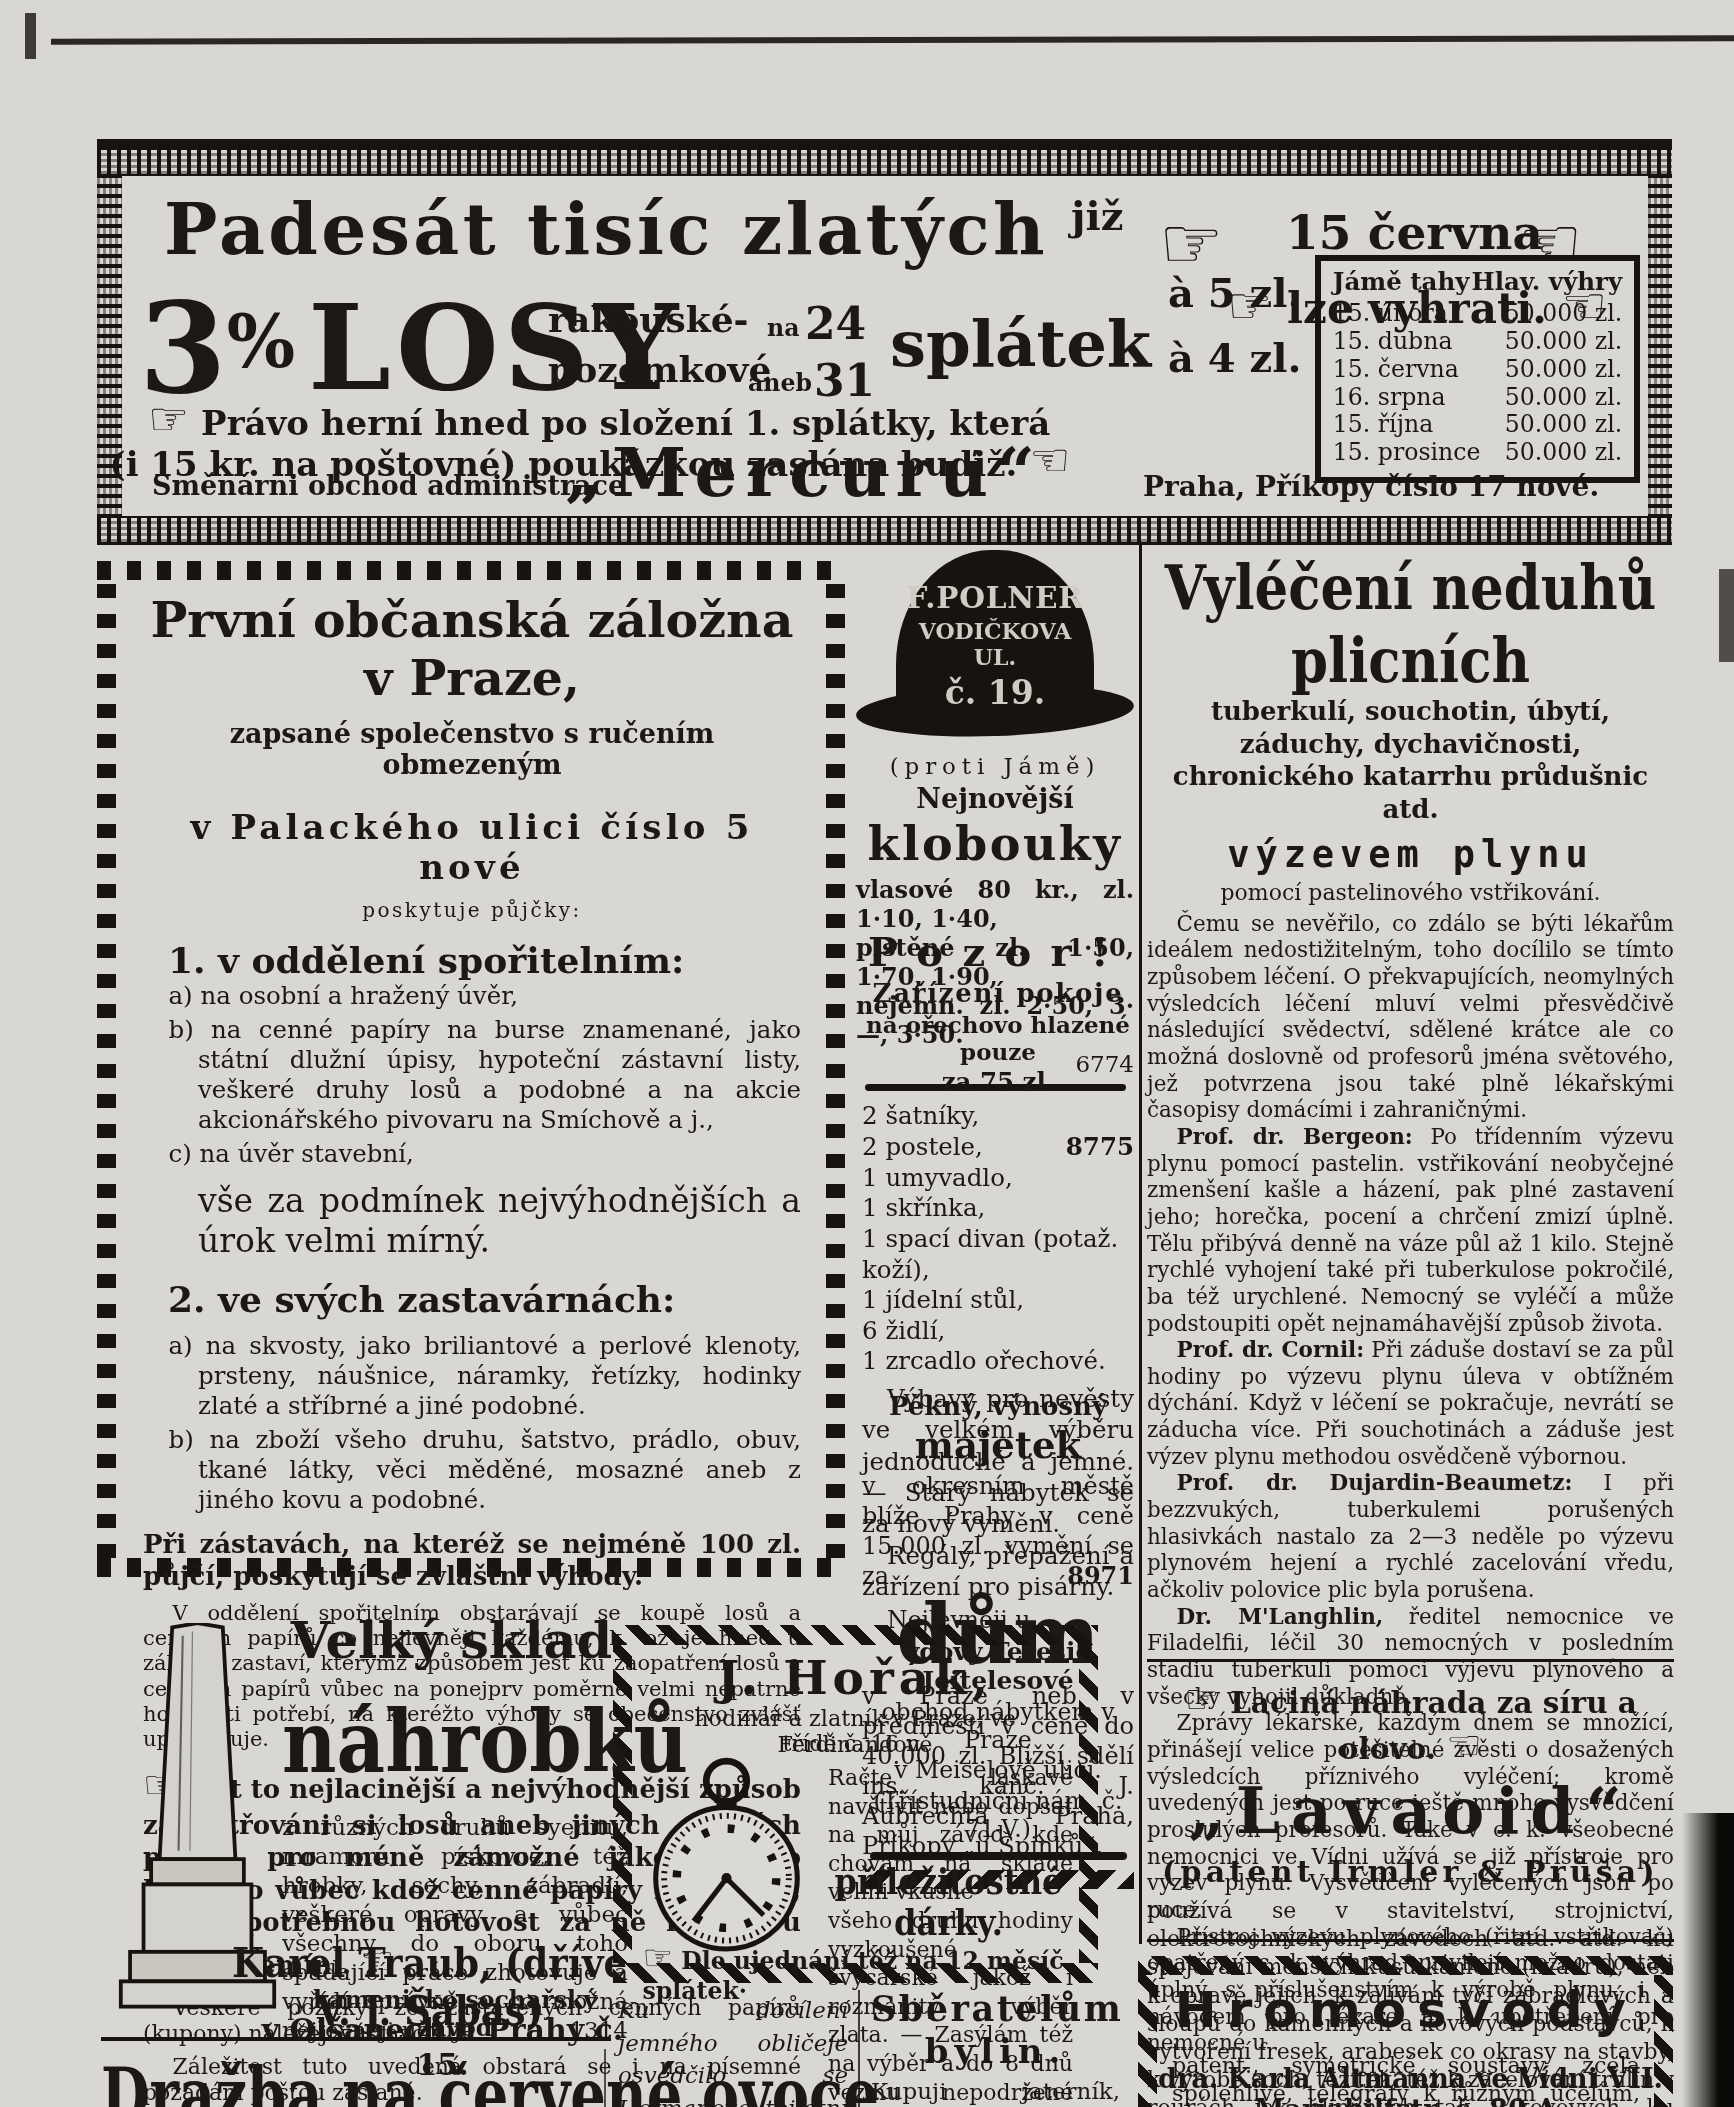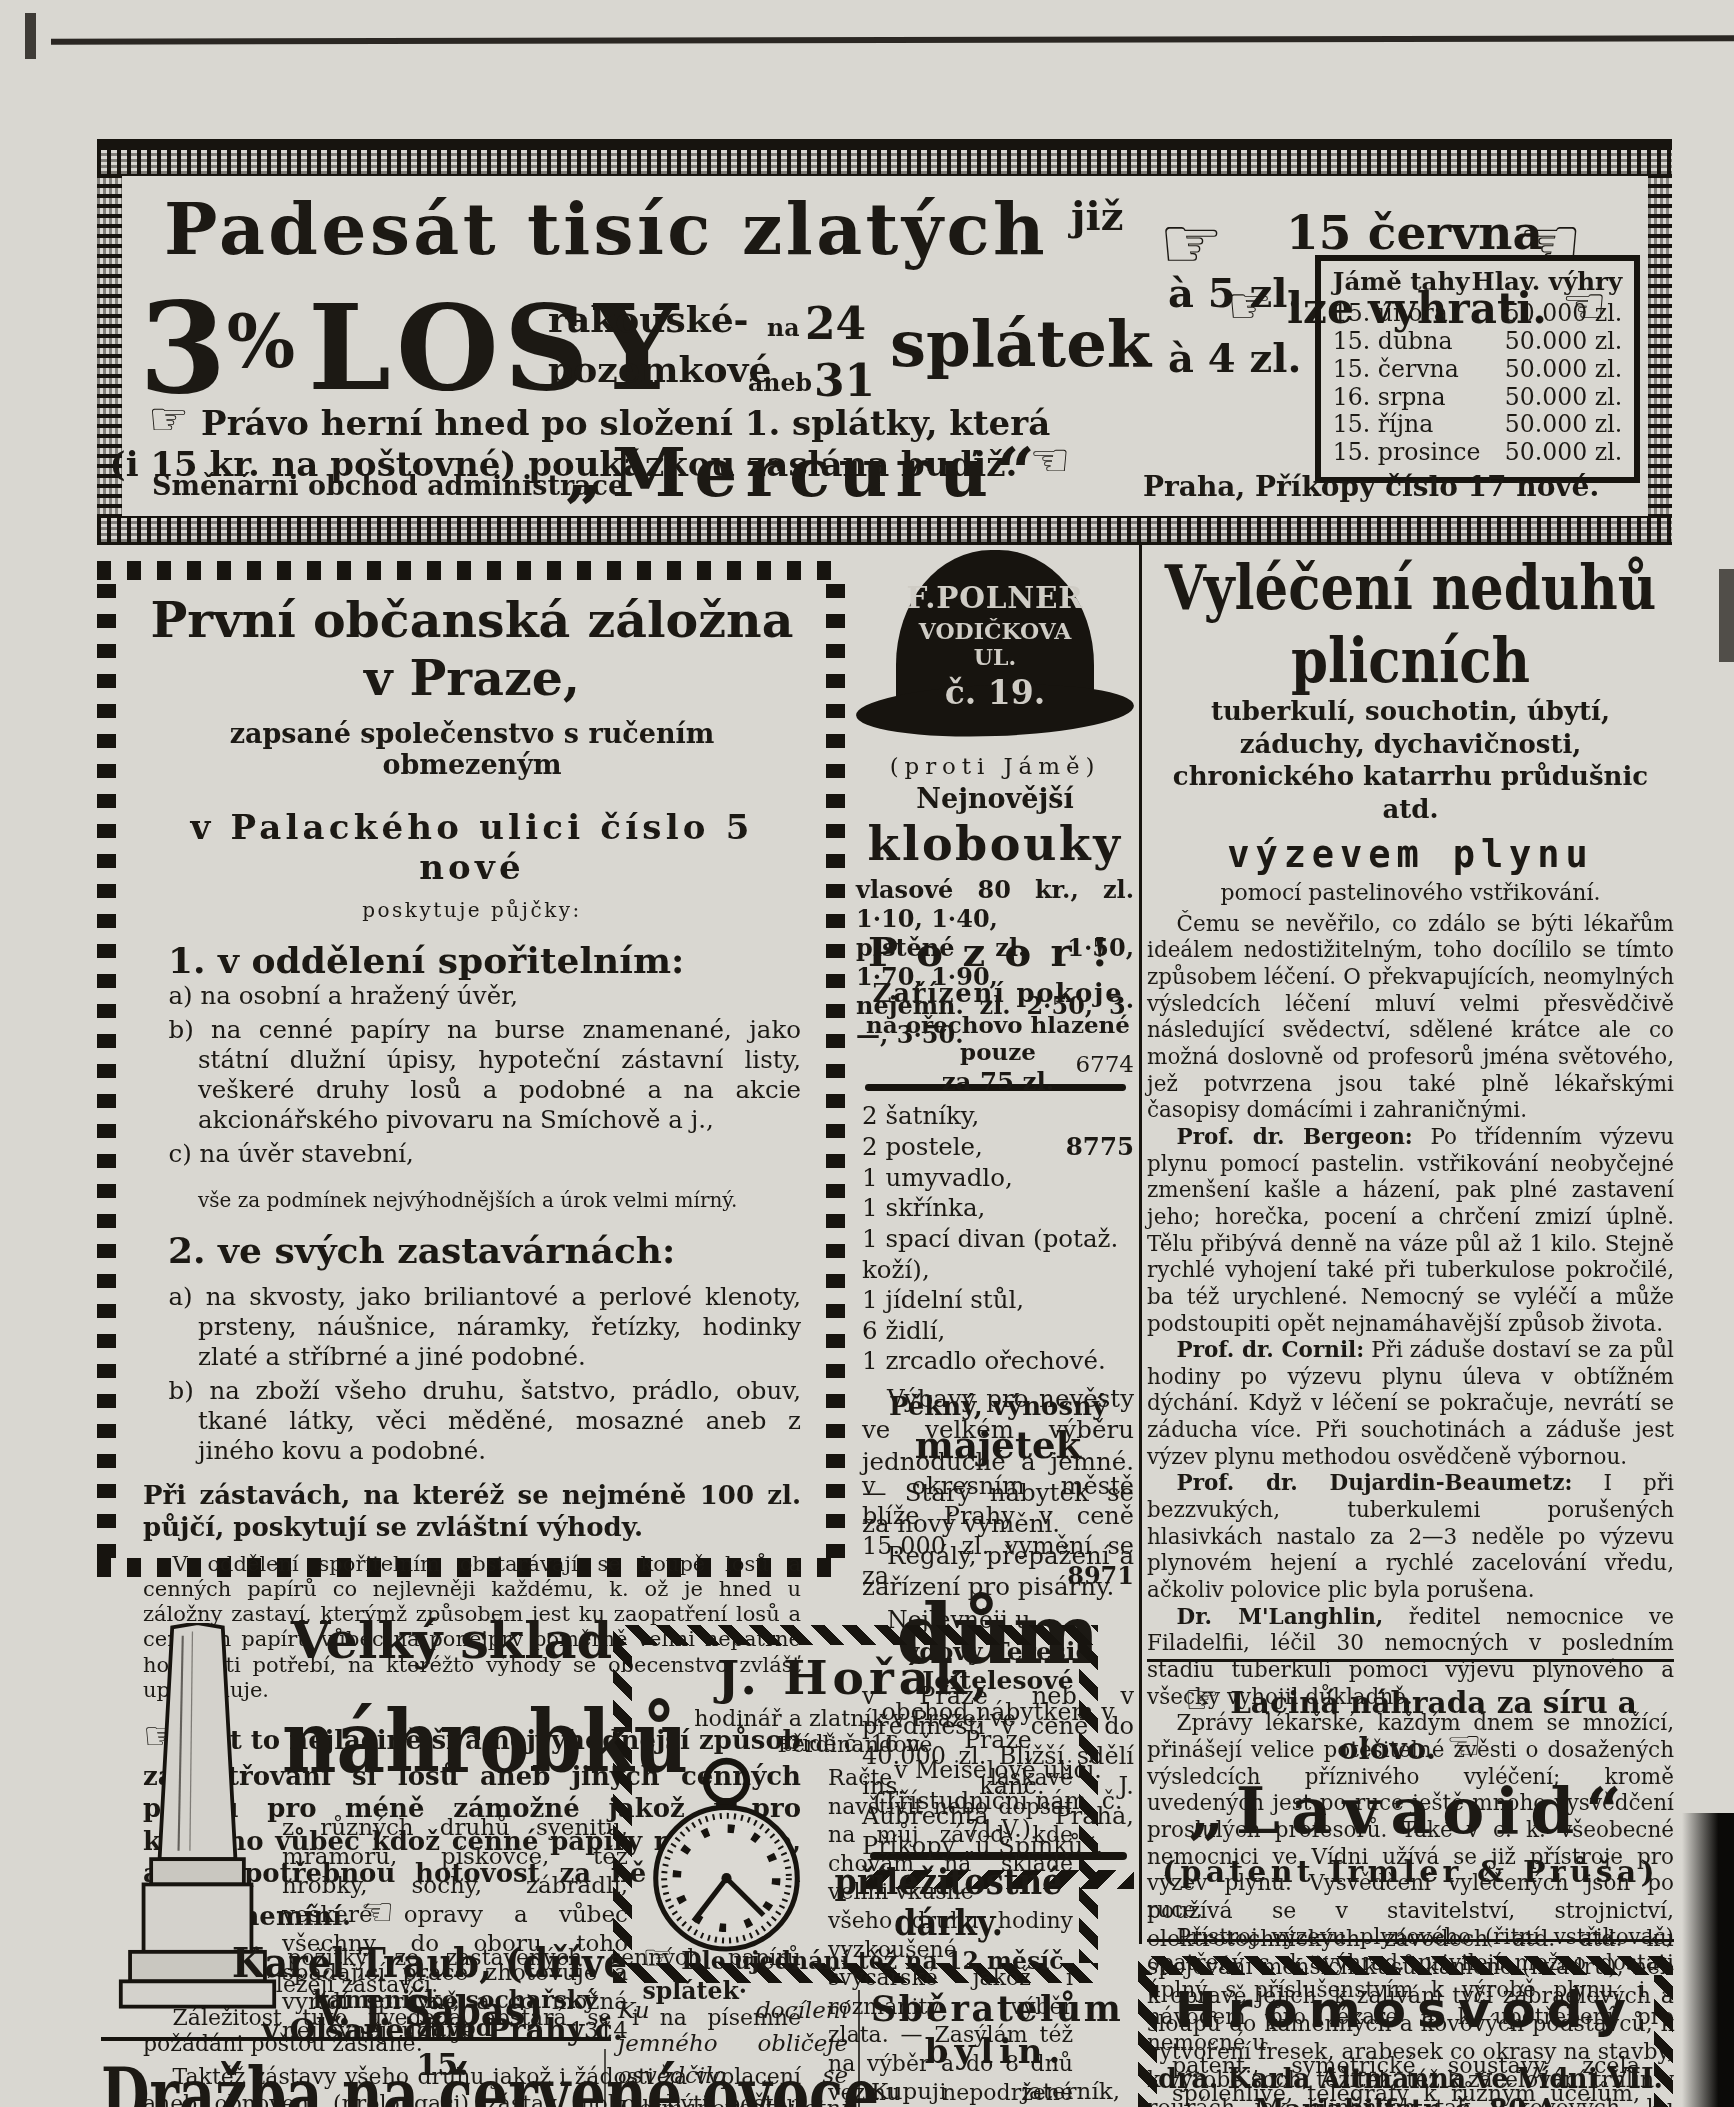--- a/index.html
+++ b/index.html
@@ -121,21 +121,21 @@
     <div class="x cross-v" style="right:0;top:19.4px;bottom:19.4px;width:19.4px;"></div>
     <div class="x" style="left:46px;top:29.5px;width:658px;">
       <div class="b c" style="font-size:49px;">První občanská záložna v Praze,</div>
       <div class="b c" style="font-size:27px;margin-top:11px;">zapsané společenstvo s ručením obmezeným</div>
       <div class="b c" style="font-size:34px;margin-top:27px;letter-spacing:4.2px;">v Palackého ulici číslo 5 nové</div>
       <div class="c" style="font-size:20px;margin-top:11.8px;letter-spacing:2.5px;">poskytuje půjčky:</div>
       <div class="b" style="font-size:36px;margin-top:17px;margin-left:25px;">1. v oddělení spořitelním:</div>
       <p class="j" style="font-size:24.5px;margin-left:55px;text-indent:-29.5px;line-height:1.22;">a) na osobní a hražený úvěr,</p>
       <p class="j" style="font-size:24.5px;margin-top:4.2px;margin-left:55px;text-indent:-29.5px;line-height:1.22;">b) na cenné papíry na burse znamenané, jako státní dlužní úpisy, hypoteční zástavní listy, veškeré druhy losů a podobné a na akcie akcionářského pivovaru na Smíchově a j.,</p>
       <p class="j" style="font-size:24.5px;margin-top:4.2px;margin-left:55px;text-indent:-29.5px;line-height:1.22;">c) na úvěr stavební,</p>
-      <p class="j" style="font-size:20px;margin-top:19px;margin-left:55px;line-height:1.22;">vše za podmínek nejvýhodnějších a úrok velmi mírný.</p>
+      <p class="j" style="font-size:33px;margin-top:12px;margin-left:55px;line-height:1.22;">vše za podmínek nejvýhodnějších a úrok velmi mírný.</p>
       <div class="b" style="font-size:36px;margin-top:17px;margin-left:25px;">2. ve svých zastavárnách:</div>
       <p class="j" style="font-size:24.5px;margin-top:11px;margin-left:55px;text-indent:-29.5px;line-height:1.22;">a) na skvosty, jako briliantové a perlové klenoty, prsteny, náušnice, náramky, řetízky, hodinky zlaté a stříbrné a jiné podobné.</p>
       <p class="j" style="font-size:24.5px;margin-top:4.2px;margin-left:55px;text-indent:-29.5px;line-height:1.22;">b) na zboží všeho druhu, šatstvo, prádlo, obuv, tkané látky, věci měděné, mosazné aneb z jiného kovu a podobné.</p>
       <p class="j b" style="font-size:26px;margin-top:14.3px;line-height:1.22;">Při zástavách, na kteréž se nejméně 100 zl. půjčí, poskytují se zvláštní výhody.</p>
       <p class="j" style="font-size:21px;margin-top:8.4px;line-height:1.2;text-indent:29.5px;">V oddělení spořitelním obstarávají se koupě losů a cenných papírů co nejlevněji každému, k. ož je hned u záložny zastaví, kterýmž způsobem jest ku zaopatření losů a cenných papírů vůbec na ponejprv poměrně velmi nepatrné hotovosti potřebí, na kteréžto výhody se obecenstvo zvlášť upozorňuje.</p>
       <p class="j b" style="font-size:26px;margin-top:10px;line-height:1.24;">
         <span class="hand" style="font-size:38px;">☞</span>
         <span>Jest to nejlacinější a nejvýhodnější způsob zaopatřováni si losů aneb jiných cenných papírů pro méně zámožné jakož i pro každého vůbec kdož cenné papíry míti chce, avšak potřebnou hotovost za ně najednou složiti nemíní.</span>
         <span class="hand" style="font-size:38px;">☜</span>
       </p>

